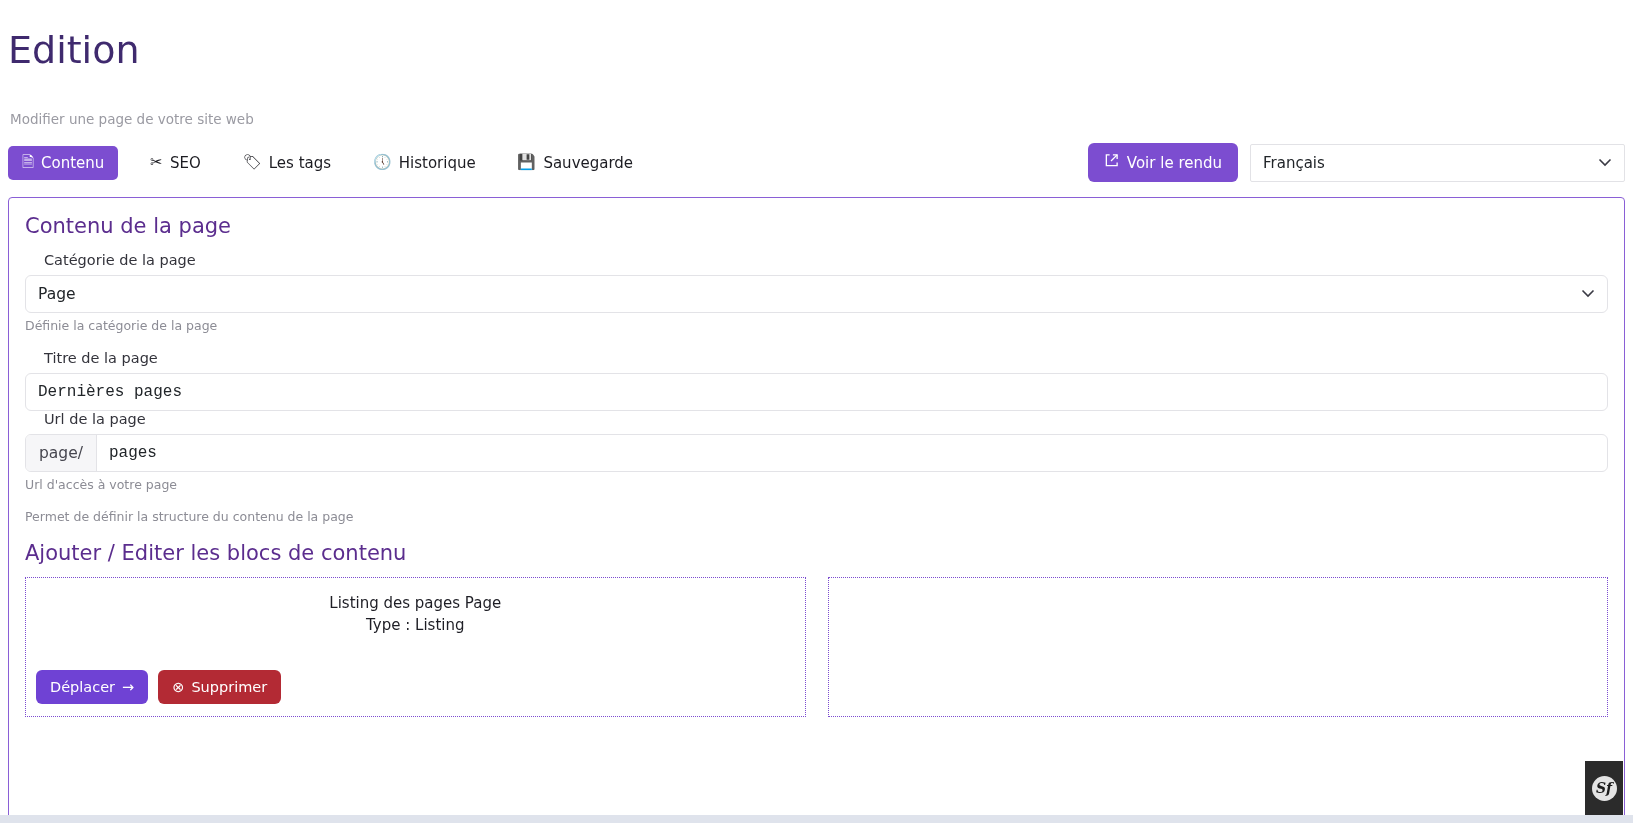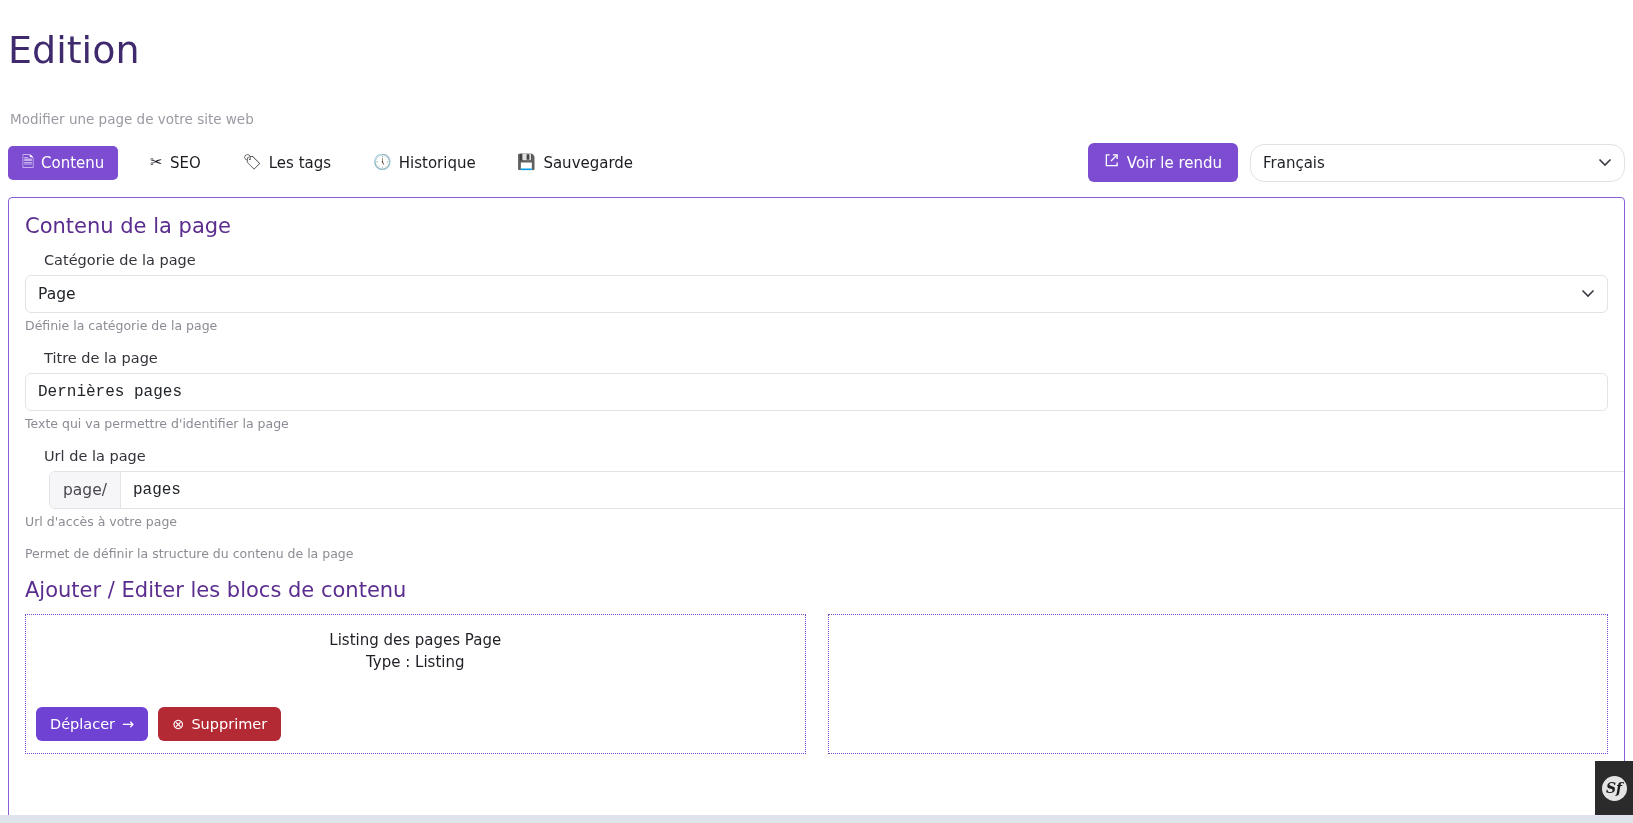--- a/index.html
+++ b/index.html
@@ -134,21 +134,21 @@
     font-family: inherit;
     padding: 10px 16px;
     cursor: pointer;
     white-space: nowrap;
   }
   .lang-select {
     position: relative;
     width: 375px;
     height: 38px;
     border: 1px solid #e2e2e6;
-    border-radius: 14px;
+    border-radius: 2px;
     background: #fff;
     display: flex;
     align-items: center;
     padding: 0 12px;
     font-size: 15px;
     color: #212529;
     cursor: pointer;
   }
   .chev {
     margin-left: auto;
@@ -199,21 +199,20 @@
     margin-bottom: 17px;
   }
   .input-group {
     display: flex;
     width: 100%;
     height: 38px;
     border: 1px solid #e3e3e7;
     border-radius: 6px;
     overflow: hidden;
     background: #fff;
-    margin-left: 24px;
   }
   .input-prefix {
     background: #f6f6f8;
     border-right: 1px solid #e3e3e7;
     display: flex;
     align-items: center;
     padding: 0 13px;
     font-size: 15.5px;
     color: #474750;
   }
@@ -287,21 +286,21 @@
     cursor: pointer;
     display: flex;
     align-items: center;
     gap: 7px;
     white-space: nowrap;
   }
 
   
   .sf-badge {
     position: absolute;
-    right: 0px;
+    right: 10px;
     bottom: 8px;
     width: 38px;
     height: 54px;
     background: #2b2b2b;
     display: flex;
     align-items: center;
     justify-content: center;
     cursor: pointer;
     z-index: 50;
   }
@@ -394,21 +393,20 @@
           <path d="M1.5 1.5L7 7L12.5 1.5"></path>
         </svg>
       </span>
     </div>
     <div class="help">Définie la catégorie de la page</div>
 
     <div class="field-label">Titre de la page</div>
     <div class="control">
       <input class="input-main" style="padding: 0px;" value="Dernières pages">
     </div>
-    <div class="help">Texte qui va permettre d'identifier la page</div>
 
     <div class="field-label">Url de la page</div>
     <div class="input-group">
       <span class="input-prefix">page/</span>
       <input class="input-main" value="pages" style="">
     </div>
     <div class="help">Url d'accès à votre page</div>
 
     <div class="help">Permet de définir la structure du contenu de la page</div>
 

